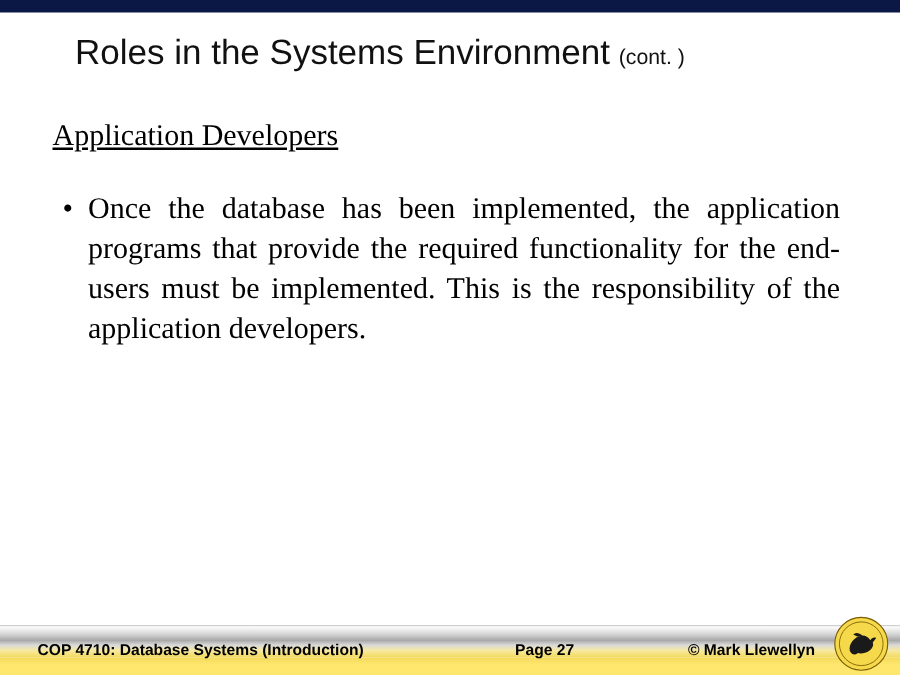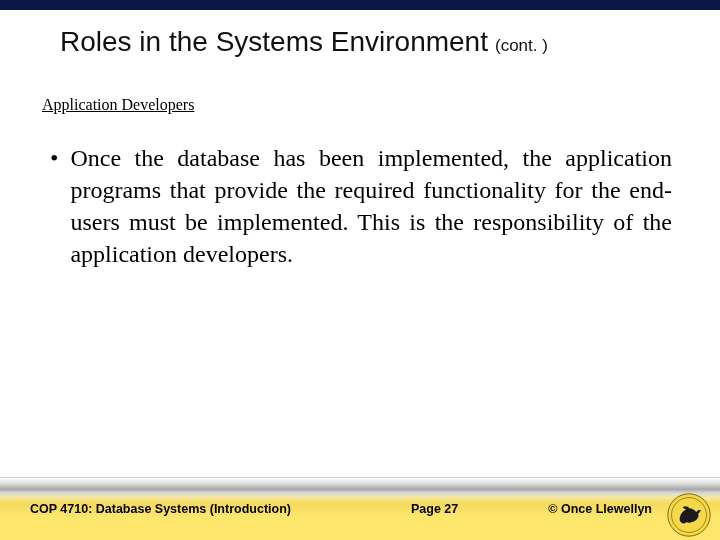--- a/index.html
+++ b/index.html
@@ -23,21 +23,21 @@
     font-family: Arial, Helvetica, sans-serif;
   }
   .title-cont {
     font-size: 17px;
     color: #111;
     font-family: Arial, Helvetica, sans-serif;
     margin-left: 3px;
   }
   .sub {
     padding: 30px 0 0 42px;
-    font-size: 16px;
+    font-size: 24px;
     color: #000;
     text-decoration: underline;
   }
   .body-area {
     padding: 28px 48px 0 48px;
   }
   .bullet-item {
     display: flex;
     font-size: 24px;
     color: #000;
@@ -50,21 +50,21 @@
     padding-left: 2px;
   }
   .bullet-text {
     flex: 1 1 auto;
   }
   .footer {
     position: absolute;
     left: 0;
     right: 0;
     bottom: 0;
-    height: 63px;
+    height: 40px;
   }
   .footer-grad {
     position: absolute;
     left: 0; right: 0; top: 0; height: 26px;
     background: linear-gradient(
       to bottom,
       #ffffff 0%,
       #d6d6d6 25%,
       #a8a8a8 45%,
       #d9d9d9 60%,
@@ -118,21 +118,21 @@
     <div class="bullet-text">Once the database has been implemented, the application programs that provide the required functionality for the end-users must be implemented.  This is the responsibility of the application developers.</div>
   </div>
 </div>
 
 <div class="footer">
   <div class="footer-grad"></div>
   <div class="footer-gold"></div>
   <div class="footer-content">
     <div class="footer-left">COP 4710: Database Systems  (Introduction)</div>
     <div class="footer-center">Page 27</div>
-    <div class="footer-right">© Once Llewellyn</div>
+    <div class="footer-right">© Mark Llewellyn</div>
   </div>
   <svg class="seal" viewBox="0 0 100 100">
     <circle cx="50" cy="50" r="46" fill="#f6d94a" stroke="#7a5c00" stroke-width="2"></circle>
     <circle cx="50" cy="50" r="38" fill="none" stroke="#7a5c00" stroke-width="1.5"></circle>
     <path d="M30 62 C 28 50, 38 38, 50 36 C 56 35, 62 38, 66 44 C 68 40, 72 38, 76 40 L 70 48 C 72 52, 70 58, 64 62 C 58 66, 50 68, 44 66 C 40 70, 34 70, 30 62 Z" fill="#1a1a1a"></path>
     <path d="M52 36 C 46 30, 40 30, 36 34 L 44 38 Z" fill="#1a1a1a"></path>
   </svg>
 </div>
 
 </body></html>

